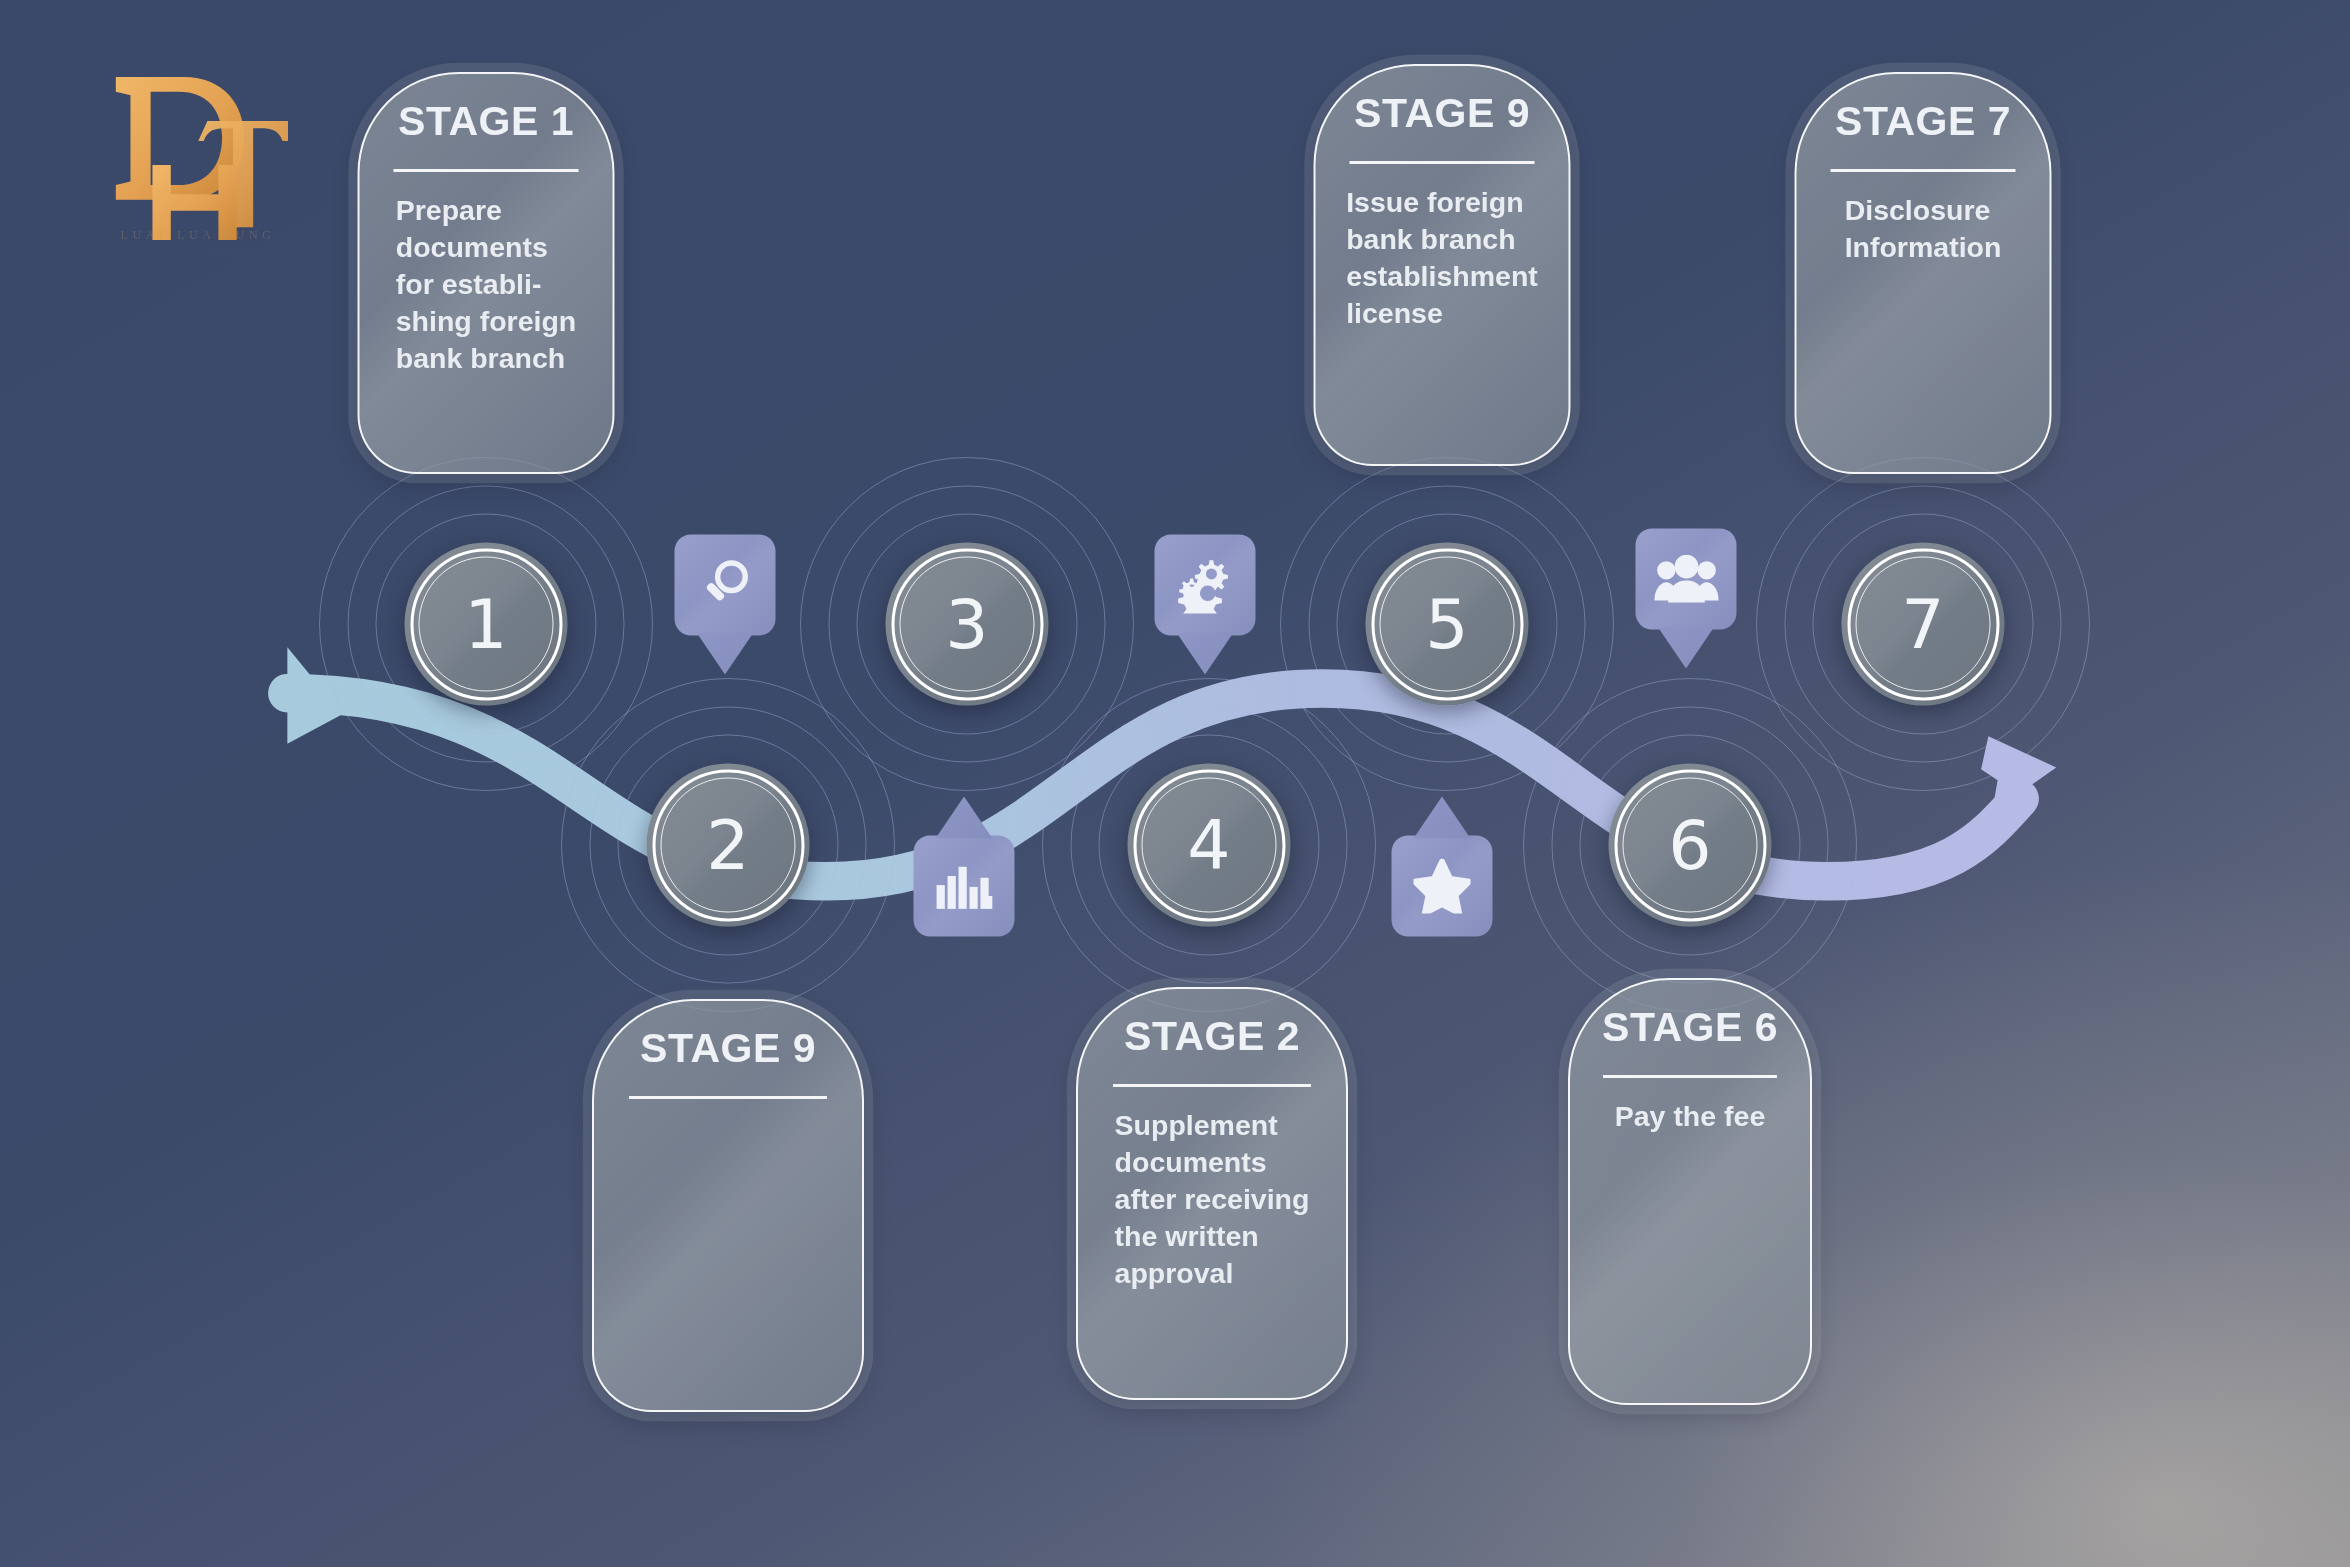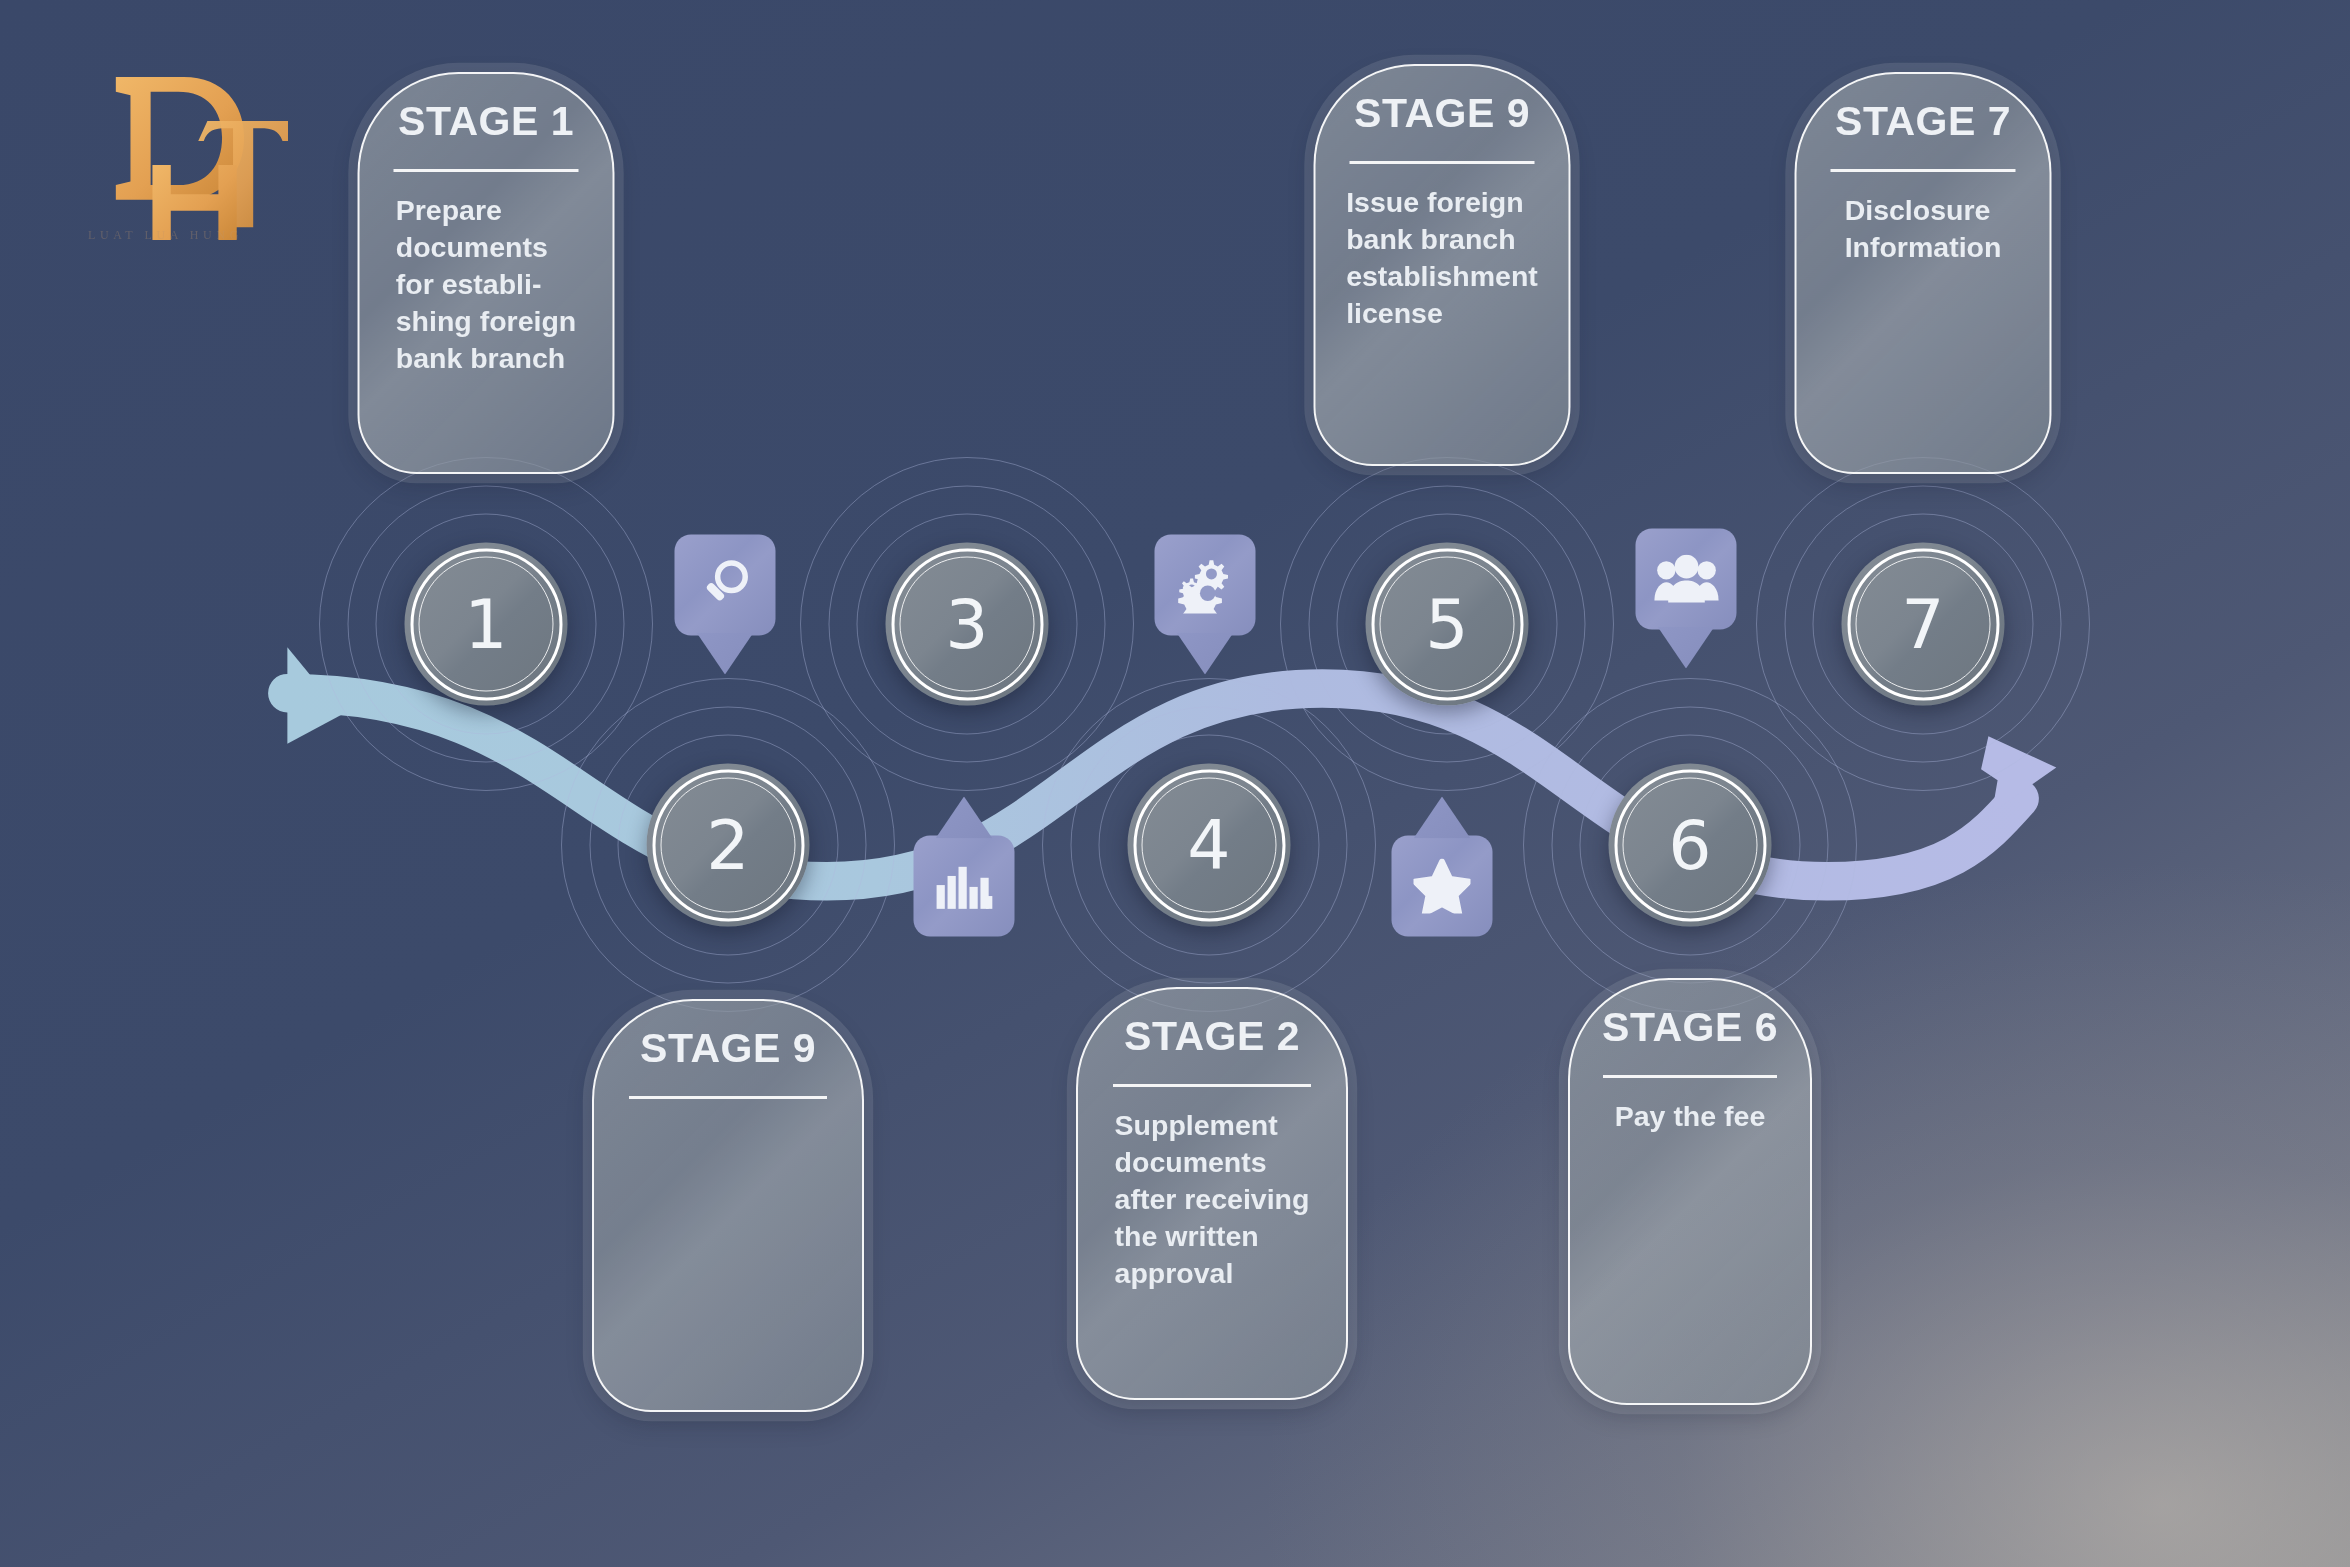--- a/index.html
+++ b/index.html
@@ -87,21 +87,21 @@
   .card .body{
     color:#e9edf2;font-weight:bold;font-size:28.5px;line-height:1.30;
     text-align:left;white-space:pre-line;
   }
   .card.top{border-radius:101px 101px 59px 59px;}
   .card.bottom{border-radius:101px 101px 59px 59px;}
 
   
   .logo{position:absolute;left:99px;top:66px;width:193px;height:174px;}
   .logo-sub{
-    position:absolute;left:88px;top:228px;width:220px;text-align:left;
+    position:absolute;left:88px;top:228px;width:220px;text-align:center;
     color:rgba(190,150,110,0.30);font-size:12px;letter-spacing:4.6px;
     font-family:"Liberation Serif", serif;
   }
 </style>
 </head>
 <body>
 
 <div id="stage">
 
   <div class="logo">

